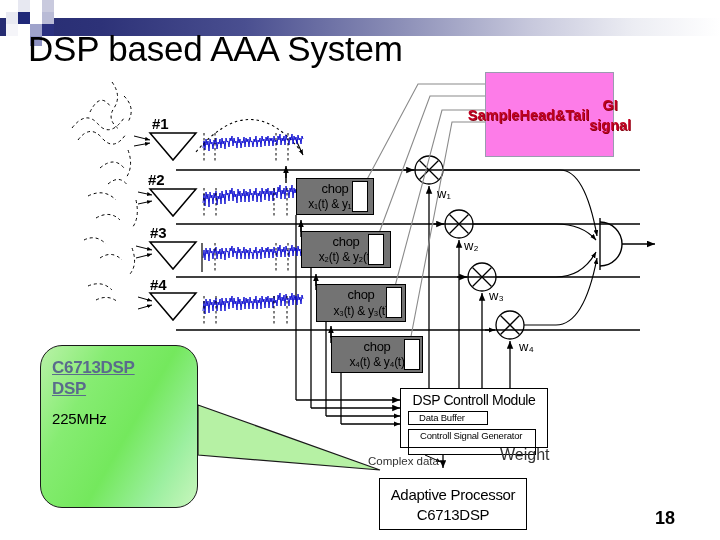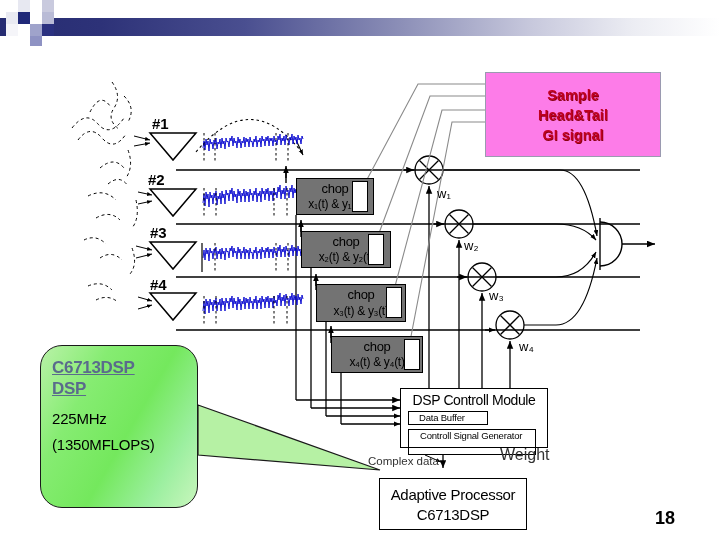--- a/index.html
+++ b/index.html
@@ -23,23 +23,23 @@
     position:absolute;left:28px;top:28px;
     font-size:35px;line-height:42px;color:#000000;
     letter-spacing:-0.2px;white-space:nowrap;
   }
 
   
   .dtxt{position:absolute;color:#000;font-size:11px;line-height:12px;white-space:nowrap;}
 
   
   .pink-box{
-    position:absolute;left:485px;top:72px;width:176px;height:85px;
+    position:absolute;left:485px;top:72px;width:129px;height:85px;
     background:#fd7ce8;border:1px solid #9a9ab0;
-    display:flex;flex-direction:column;align-items:center;justify-content:center;
+    display:flex;flex-direction:row;align-items:center;justify-content:center;
     box-sizing:border-box;
   }
   .pink-box div{
     color:#c00020;font-weight:bold;font-size:14.5px;line-height:20px;
     text-align:center;text-shadow:0.7px 0.7px 0 #88000f;
   }
 
   
   .green-box{
     position:absolute;left:40px;top:345px;width:158px;height:163px;
@@ -80,20 +80,21 @@
   <div class="sq" style="left:6px;top:12px;width:12px;height:12px;background:#e9eaf2;"></div>
   <div class="sq" style="left:18px;top:12px;width:12px;height:12px;background:#1f2878;"></div>
   <div class="sq" style="left:30px;top:12px;width:12px;height:12px;background:#ffffff;"></div>
   <div class="sq" style="left:42px;top:12px;width:12px;height:12px;background:#b9bbd6;"></div>
   <div class="sq" style="left:6px;top:24px;width:12px;height:12px;background:#f5f5f9;"></div>
   <div class="sq" style="left:18px;top:24px;width:12px;height:12px;background:#ffffff;"></div>
   <div class="sq" style="left:30px;top:24px;width:12px;height:12px;background:#9fa3cb;"></div>
   <div class="sq" style="left:42px;top:24px;width:12px;height:12px;background:#2b3180;"></div>
   <div class="sq" style="left:30px;top:36px;width:12px;height:10px;background:#8e92c3;"></div>
 
+  <div class="title">DSP based AAA System</div>
 
   <svg class="layer" viewBox="0 0 720 540">
     <defs>
       <marker id="ah" markerWidth="7" markerHeight="7" refX="6" refY="2.5" orient="auto">
         <path d="M0,0 L6,2.5 L0,5 z" fill="#000"></path>
       </marker>
       <marker id="ahs" markerWidth="6" markerHeight="6" refX="5" refY="2" orient="auto">
         <path d="M0,0 L5,2 L0,4 z" fill="#000"></path>
       </marker>
     </defs>
@@ -316,19 +317,18 @@
 
   <div class="dbox" style="left:379px;top:478px;width:148px;height:52px;">
     <div class="l1" style="top:7px;font-size:15px;letter-spacing:-0.3px;">Adaptive Processor</div>
     <div class="l1" style="top:27px;font-size:15px;letter-spacing:-0.3px;">C6713DSP</div>
   </div>
 
   <div class="green-box">
     <div class="green-head">C6713DSP</div>
     <div class="green-head" style="display:inline-block;">DSP</div>
     <div class="green-sub" style="margin-top:7px;">225MHz</div>
-    <div class="green-sub">(1350MFLOPS)</div>
   </div>
 
   <div class="page-num">202</div>
   <div class="slide-no">18</div>
 
 </div>
 
 </body></html>

